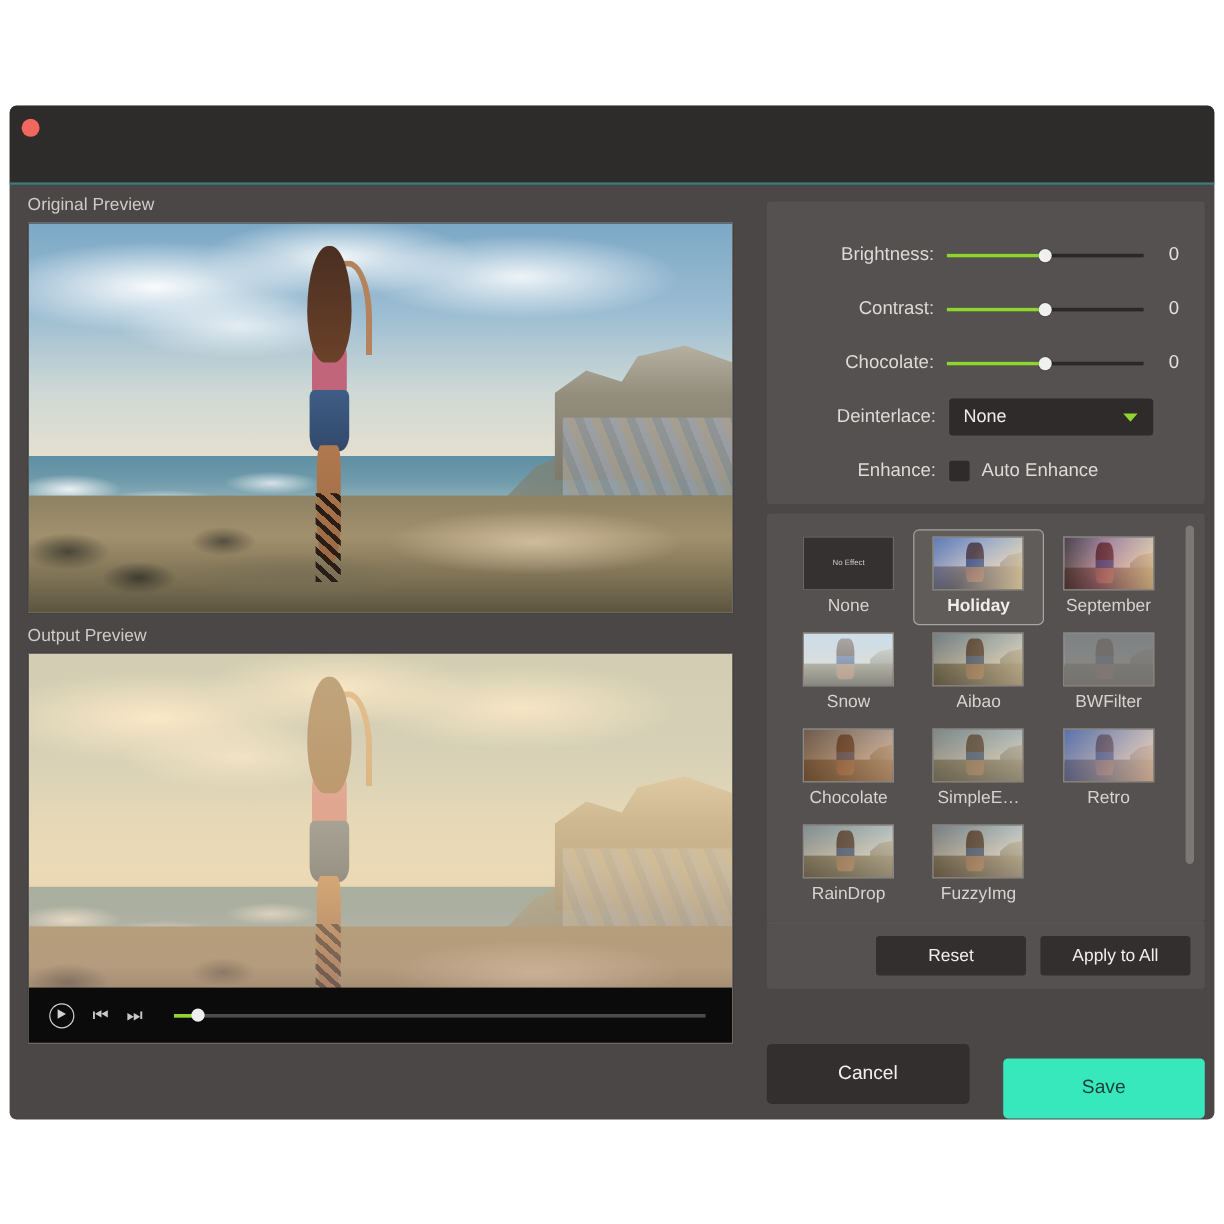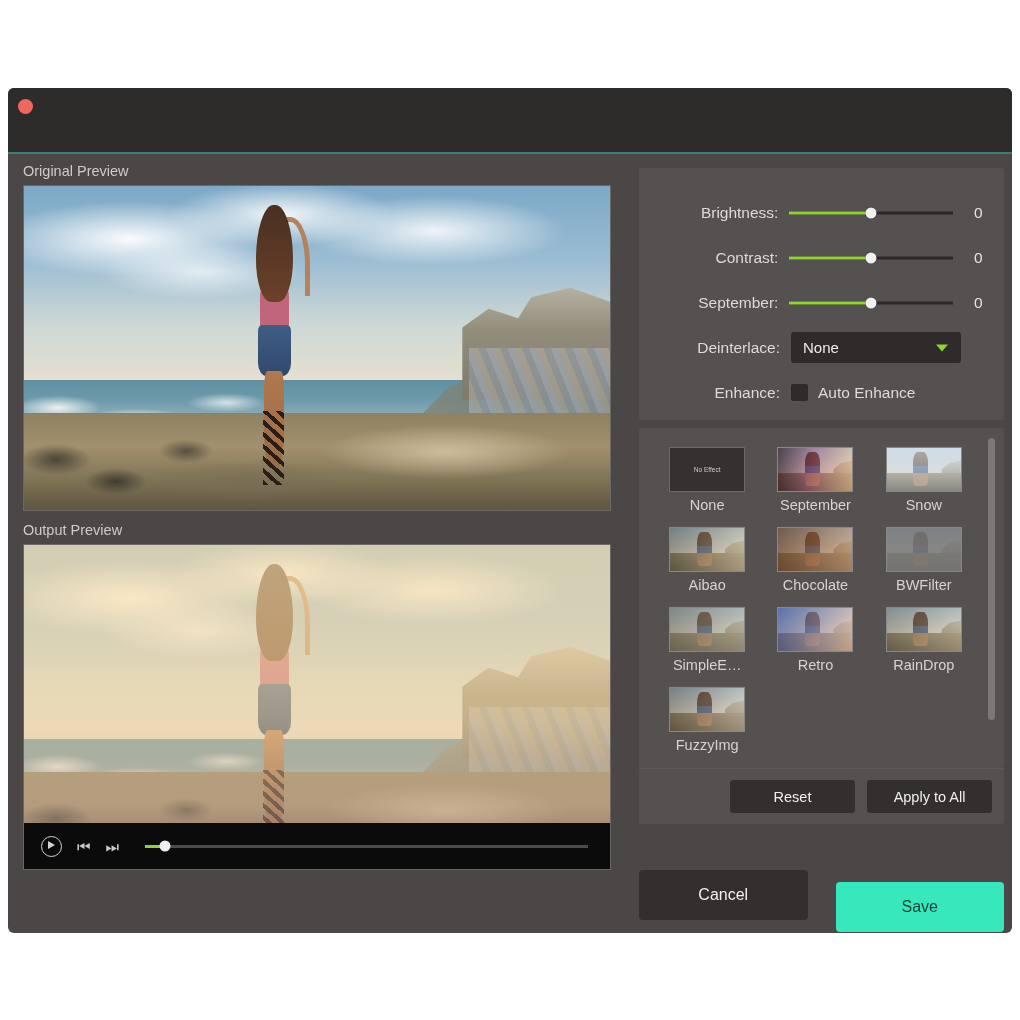--- a/index.html
+++ b/index.html
@@ -486,21 +486,21 @@
         <div class="ctl-label">Contrast:</div>
         <div class="slider">
           <div class="s-track"></div>
           <div class="s-fill" style="width: 50%;"></div>
           <div class="s-knob" style="left: 50%;"></div>
         </div>
         <div class="s-value">0</div>
       </div>
 
       <div class="ctl-row">
-        <div class="ctl-label">September:</div>
+        <div class="ctl-label">Chocolate:</div>
         <div class="slider">
           <div class="s-track"></div>
           <div class="s-fill" style="width: 50%;"></div>
           <div class="s-knob" style="left: 50%;"></div>
         </div>
         <div class="s-value">0</div>
       </div>
 
       <div class="ctl-row">
         <div class="ctl-label">Deinterlace:</div>
@@ -520,20 +520,32 @@
     </div>
 
     <div class="effects-box">
       <div class="grid" id="fx-grid">
           <div class="fx">
             <div class="fx-none-thumb">
               <span>No Effect</span>
             </div>
             <div class="fx-label">None</div>
           </div>
+          <div class="fx sel">
+            <div class="fx-thumb">
+              <div class="mini">
+                <div class="m-sky"></div>
+                <div class="m-hut"></div>
+                <div class="m-grd"></div>
+                <div class="m-fig"></div>
+              </div>
+              <div class="tint" style="background: linear-gradient(120deg, rgba(58, 86, 170, 0.62) 0%, rgba(120, 120, 190, 0.3) 42%, rgba(250, 226, 178, 0.7) 100%);"></div>
+            </div>
+            <div class="fx-label">Holiday</div>
+          </div>
           <div class="fx">
             <div class="fx-thumb">
               <div class="mini">
                 <div class="m-sky"></div>
                 <div class="m-hut"></div>
                 <div class="m-grd"></div>
                 <div class="m-fig"></div>
               </div>
               <div class="tint" style="background: linear-gradient(100deg, rgba(40, 18, 24, 0.7) 0%, rgba(160, 70, 110, 0.45) 45%, rgba(255, 212, 150, 0.55) 100%);"></div>
             </div>
@@ -564,35 +576,35 @@
             <div class="fx-label">Aibao</div>
           </div>
           <div class="fx">
             <div class="fx-thumb">
               <div class="mini">
                 <div class="m-sky"></div>
                 <div class="m-hut"></div>
                 <div class="m-grd"></div>
                 <div class="m-fig"></div>
               </div>
+              <div class="tint" style="background: linear-gradient(0deg, rgba(120, 120, 120, 0.85), rgba(120, 120, 120, 0.85));"></div>
+            </div>
+            <div class="fx-label">BWFilter</div>
+          </div>
+          <div class="fx">
+            <div class="fx-thumb">
+              <div class="mini">
+                <div class="m-sky"></div>
+                <div class="m-hut"></div>
+                <div class="m-grd"></div>
+                <div class="m-fig"></div>
+              </div>
               <div class="tint" style="background: linear-gradient(110deg, rgba(92, 52, 24, 0.7) 0%, rgba(214, 160, 118, 0.55) 100%);"></div>
             </div>
             <div class="fx-label">Chocolate</div>
-          </div>
-          <div class="fx">
-            <div class="fx-thumb">
-              <div class="mini">
-                <div class="m-sky"></div>
-                <div class="m-hut"></div>
-                <div class="m-grd"></div>
-                <div class="m-fig"></div>
-              </div>
-              <div class="tint" style="background: linear-gradient(0deg, rgba(120, 120, 120, 0.85), rgba(120, 120, 120, 0.85));"></div>
-            </div>
-            <div class="fx-label">BWFilter</div>
           </div>
           <div class="fx">
             <div class="fx-thumb">
               <div class="mini">
                 <div class="m-sky"></div>
                 <div class="m-hut"></div>
                 <div class="m-grd"></div>
                 <div class="m-fig"></div>
               </div>
               <div class="tint" style="background: linear-gradient(110deg, rgba(100, 96, 80, 0.55) 0%, rgba(206, 198, 176, 0.45) 100%);"></div>

